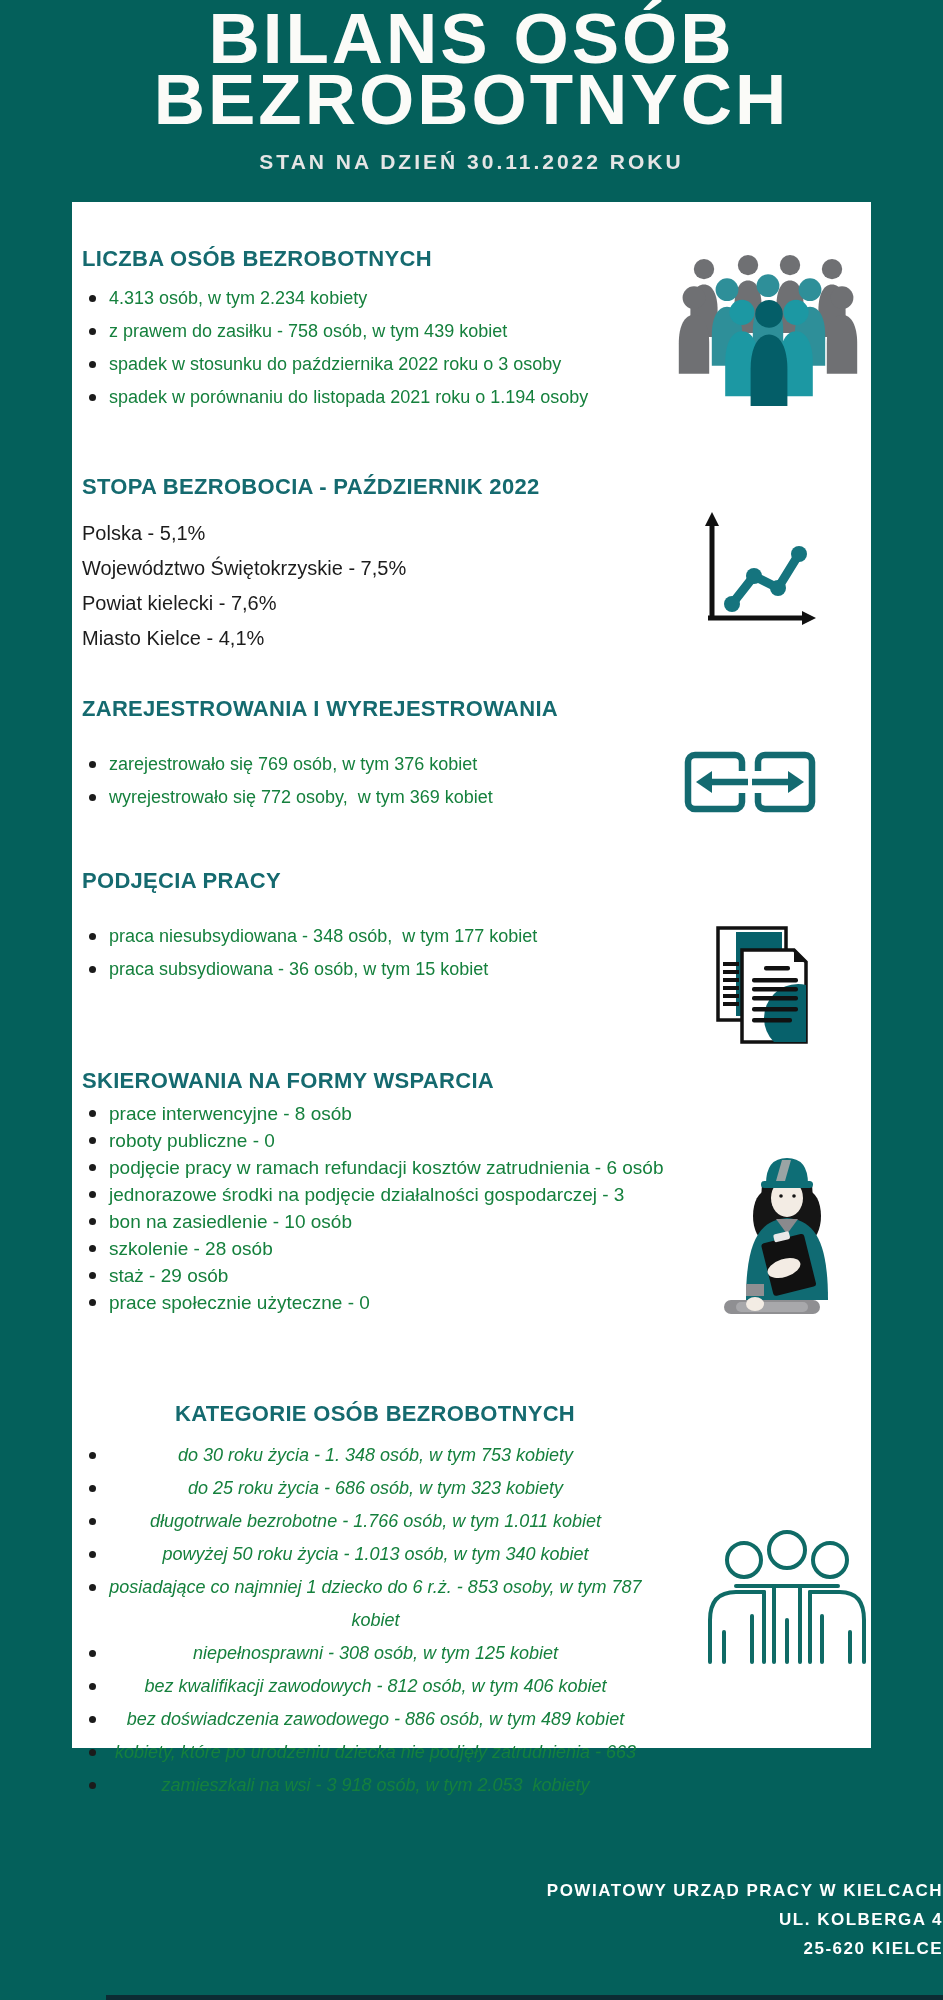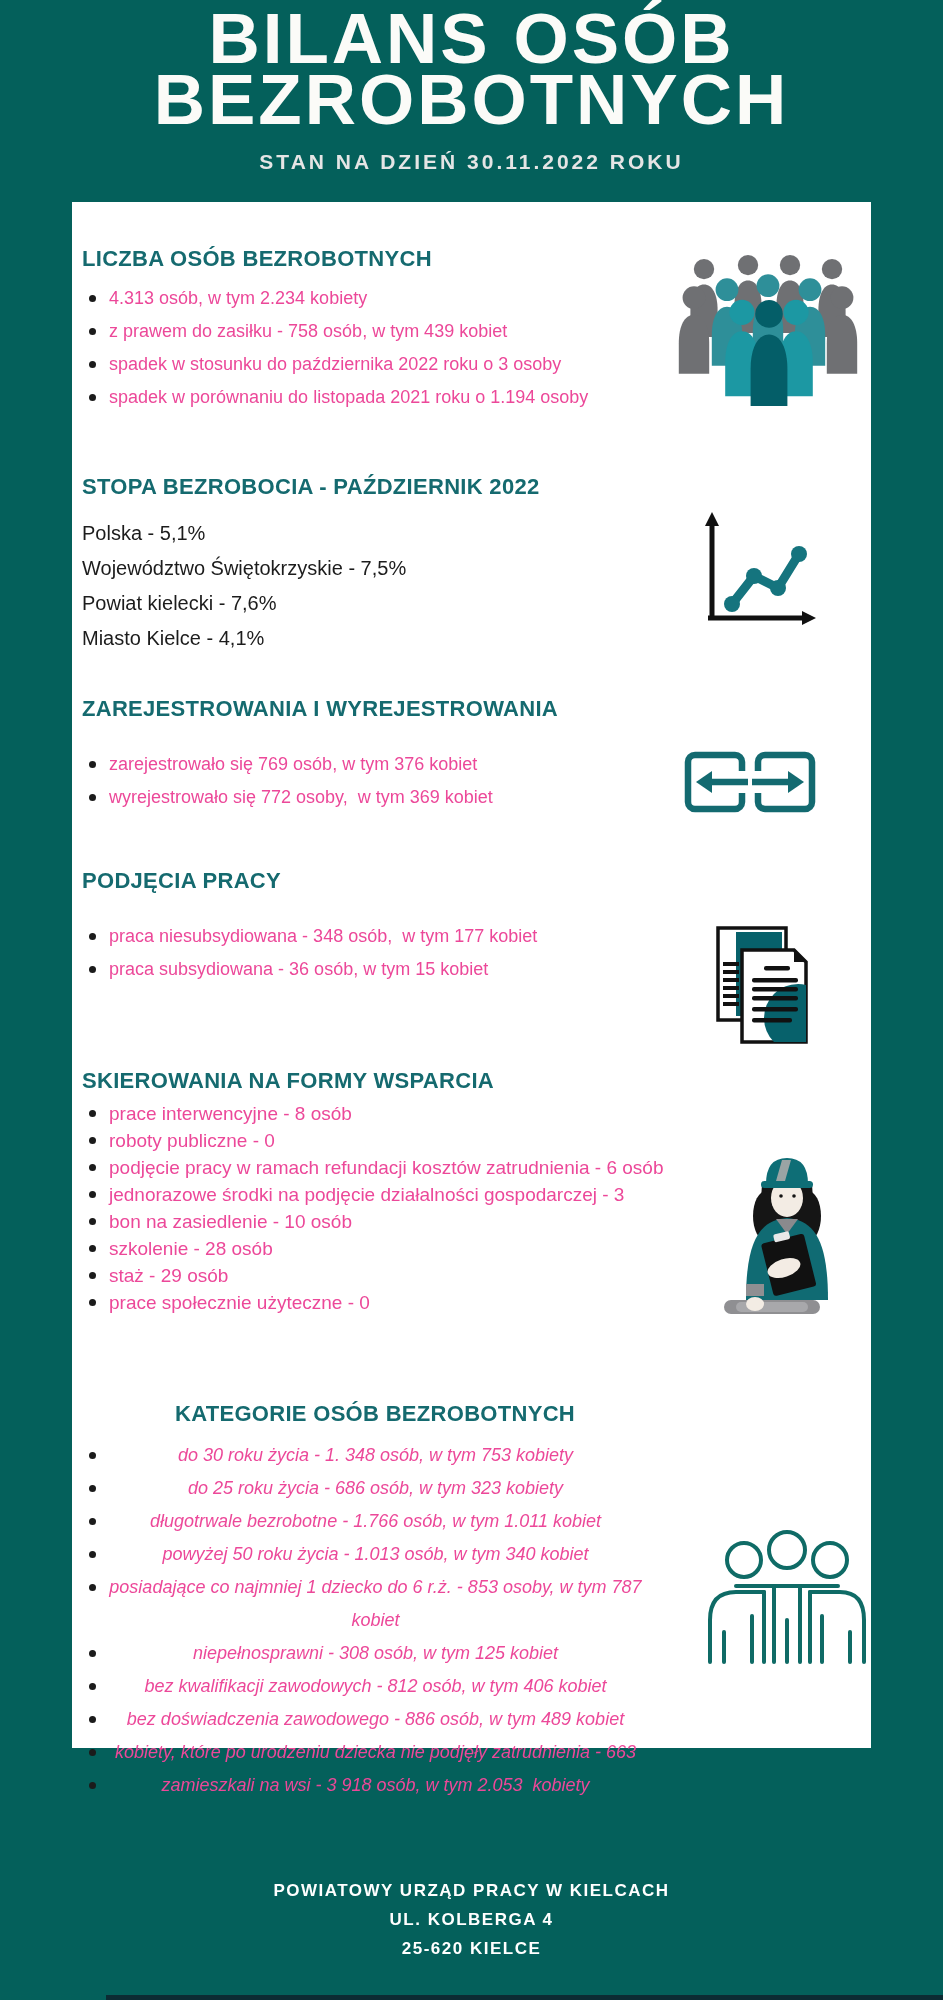--- a/index.html
+++ b/index.html
@@ -10,21 +10,21 @@
            color:#FBFBF8; font-weight:700; font-size:71px; line-height:61px; letter-spacing:3px; }
   .subtitle { position:absolute; top:150px; left:0; width:100%; text-align:center;
               color:#e5e5e5; font-weight:700; font-size:21px; letter-spacing:3px; }
 
   .card { position:absolute; left:72px; top:182px; width:799px; height:1546px; background:#FFFFFF;margin-top:20px; }
 
   .sec { position:absolute; left:10px; }
   .sec h2 { margin:0; color:#156A6F; font-size:22px; font-weight:700; letter-spacing:0.3px; }
   .sec ul { margin:0; padding:0; list-style:none; }
   .sec li { position:relative; padding-left:27px; font-size:18px; line-height:33px;
-            color:#ec4899; white-space:pre-wrap; }
+            color:#15803d; white-space:pre-wrap; }
   .sec li::before { content:""; position:absolute; left:7px; top:13px; width:7px; height:7px;
                     border-radius:50%; background:#1B1B1B; }
   .sec.tight li { font-size:19px; line-height:27px; }
   .sec.tight li::before { top:10px; }
   .plain p { margin:0; font-size:20px; line-height:35px; color:#1C1C1C; }
 
   #sec-liczba { top:44px;  width:630px; }
   #sec-liczba h2 { margin-bottom:10px; }
   #sec-stopa  { top:272px; width:630px; }
   #sec-stopa h2 { margin-bottom:16px; }
@@ -39,21 +39,21 @@
   #sec-kategorie ul { width:560px;font-style:italic; }
 
   .icon { position:absolute; }
   #icon-crowd  { left:600px; top:48px; }
   #icon-chart  { left:620px; top:308px; }
   #icon-inout  { left:612px; top:546px; }
   #icon-docs   { left:636px; top:722px; }
   #icon-worker { left:634px; top:930px; }
   #icon-people { left:630px; top:1318px; }
 
-  .footer { position:absolute; top:1876px; left:0; width:100%; text-align:center;
+  .footer { position:absolute; top:1876px; left:0; width:100%; text-align:right;
             color:#FFFFFF; font-weight:700; font-size:17px; letter-spacing:1.5px; line-height:29px; }
   .bottom-bar { position:absolute; left:106px; bottom:0; width:837px; height:5px; background:#0C2B33; }
 </style>
 </head>
 <body>
 
 <div class="page">
 
   <div class="title">
     <div>BILANS OSÓB</div>

